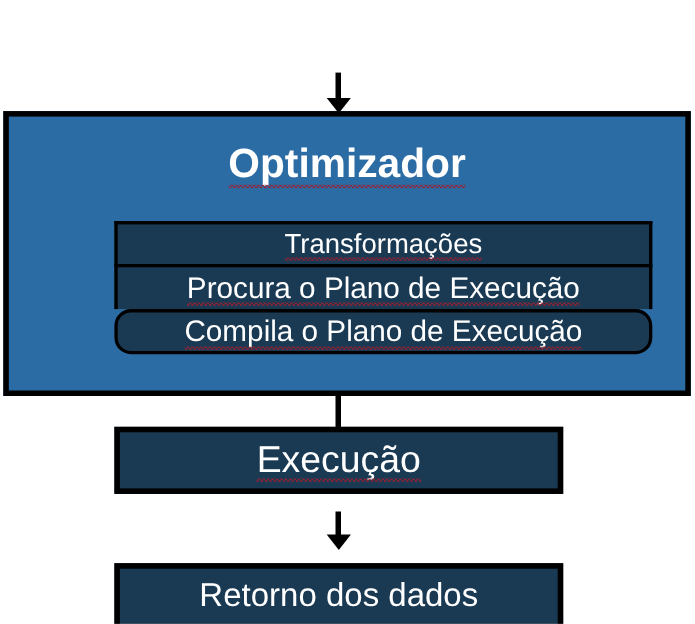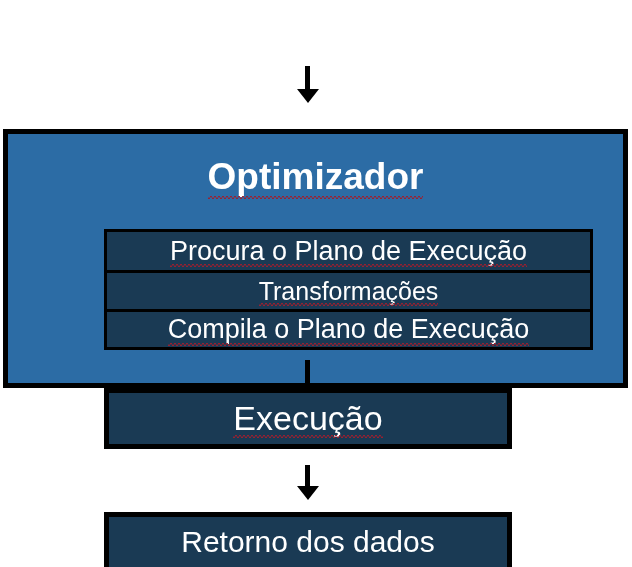--- a/index.html
+++ b/index.html
@@ -76,21 +76,20 @@
     font-weight: bold;
     letter-spacing: .5px;
   }
 
   #optimizer-box {
     left: 3px; top: 101px;
     width: 625px; height: 259px;
     background: #2c6ca5;
     display: block;
     padding: 0;
-    margin-top: 28px;
   }
   #optimizer-title {
     position: absolute;
     left: 0; right: 0;
     top: 22px;
     text-align: center;
     font-size: 37px;
     font-weight: bold;
     color: #ffffff;
   }
@@ -110,21 +109,21 @@
     height: 39px;
     display: flex;
     align-items: center;
     justify-content: center;
     color: #ffffff;
     white-space: nowrap;
   }
   .step:last-child { border-bottom-width: 3px; }
   #step-0 { font-size: 25px; font-weight: normal; }
   #step-1 { font-size: 27px; font-weight: normal; height: 41px; }
-  #step-2 { font-size: 27px; font-weight: normal; height: 41px; }
+  #step-2 { font-size: 27px; font-weight: normal; height: 41px; border-radius: 15px; }
 
   #execucao-box {
     left: 104px; top: 388px;
     width: 408px; height: 61px;
     font-size: 34px;
     font-weight: normal;
   }
 
   #retorno-box {
     left: 104px; top: 512px;
@@ -162,25 +161,25 @@
   <div class="arrow" id="arrow-parser-opt">
     <span class="head"></span>
   </div>
 
   <div class="node" id="optimizer-box">
     <div id="optimizer-title">
       <span class="txt squiggle">Optimizador</span>
     </div>
 
     <div id="optimizer-steps">
+      <div class="step" id="step-0">
+        <span class="txt squiggle">Transformações</span>
+      </div>
       <div class="step" id="step-1">
         <span class="txt squiggle">Procura o Plano de Execução</span>
-      </div>
-      <div class="step" id="step-0">
-        <span class="txt squiggle">Transformações</span>
       </div>
       <div class="step" id="step-2">
         <span class="txt squiggle">Compila o Plano de Execução</span>
       </div>
     </div>
   </div>
 
   <div class="arrow" id="arrow-opt-exec">
     <span class="head"></span>
   </div>

